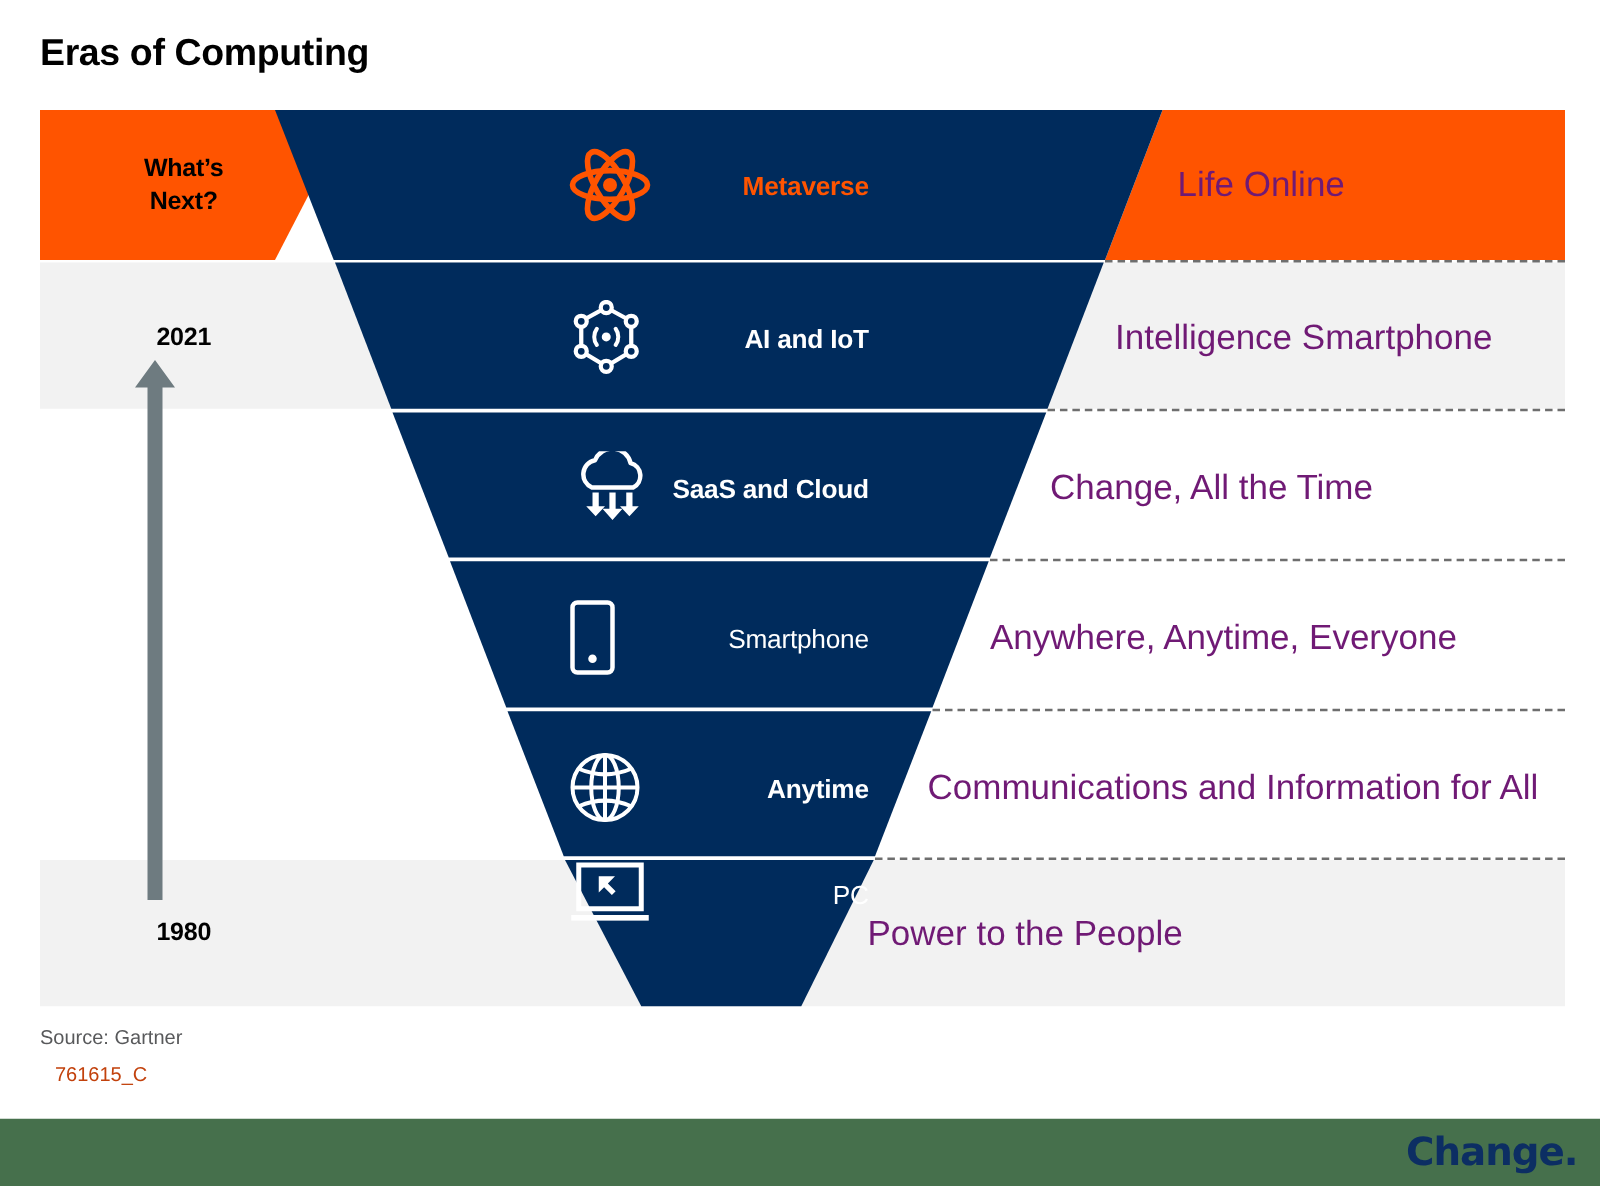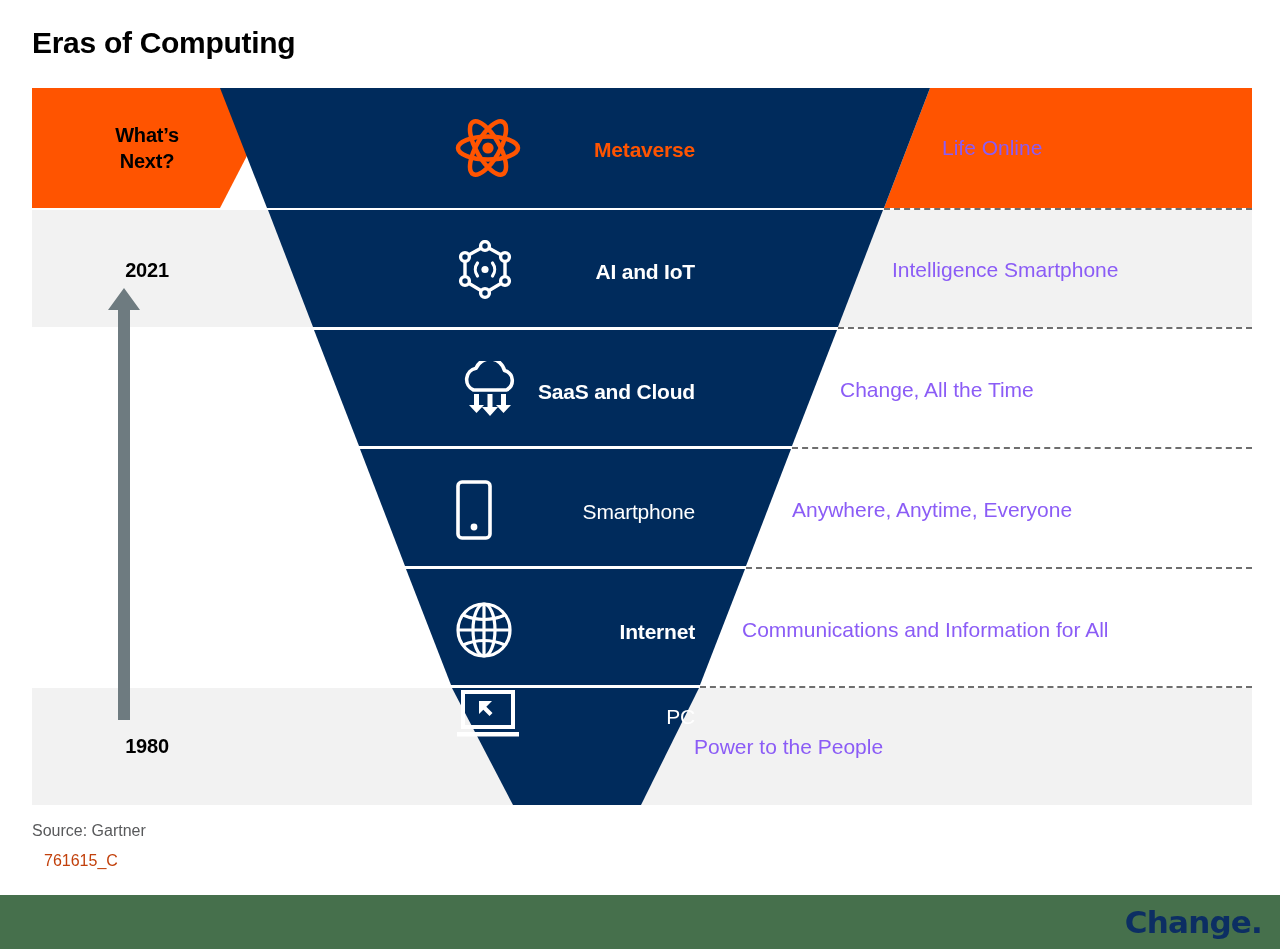--- a/index.html
+++ b/index.html
@@ -102,22 +102,22 @@
   
   .right-cell {
     position: absolute;
     top: 0;
     height: 100%;
     display: flex;
     align-items: center;
     z-index: 4;
   }
   .right-label {
-    font-size: 21px;
-    color: #8b5cf6;
+    font-size: 28px;
+    color: #701a75;
     white-space: nowrap;
   }
 
   
   #funnel {
     position: absolute;
     left: 0;
     top: 0;
     width: 1280px;
     height: 949px;
@@ -357,21 +357,21 @@
     <svg class="stage-icon" width="58" height="58" viewBox="0 0 58 58">
       <g stroke="#ffffff" stroke-width="3.2" fill="none">
         <circle cx="29" cy="29" r="26"></circle>
         <ellipse cx="29" cy="29" rx="11" ry="26"></ellipse>
         <line x1="3" y1="29" x2="55" y2="29"></line>
         <path d="M8 14 Q29 23 50 14"></path>
         <path d="M8 44 Q29 35 50 44"></path>
         <line x1="29" y1="3" x2="29" y2="55"></line>
       </g>
     </svg>
-    <div class="stage-label">Internet</div>
+    <div class="stage-label">Anytime</div>
   </div>
 
   <div class="stage" id="stage-5">
     <svg class="stage-icon" width="66" height="52" viewBox="0 0 66 52">
       <rect x="8" y="3" width="50" height="35" fill="none" stroke="#ffffff" stroke-width="4"></rect>
       <path d="M37 12 L24 12 L24 25 L28.3 20.7 L34.5 27 L37.5 24 L31.3 17.8 Z" fill="#ffffff"></path>
       <rect x="2" y="43" width="62" height="4.5" fill="#ffffff"></rect>
     </svg>
     <div class="stage-label plain">PC</div>
   </div>

